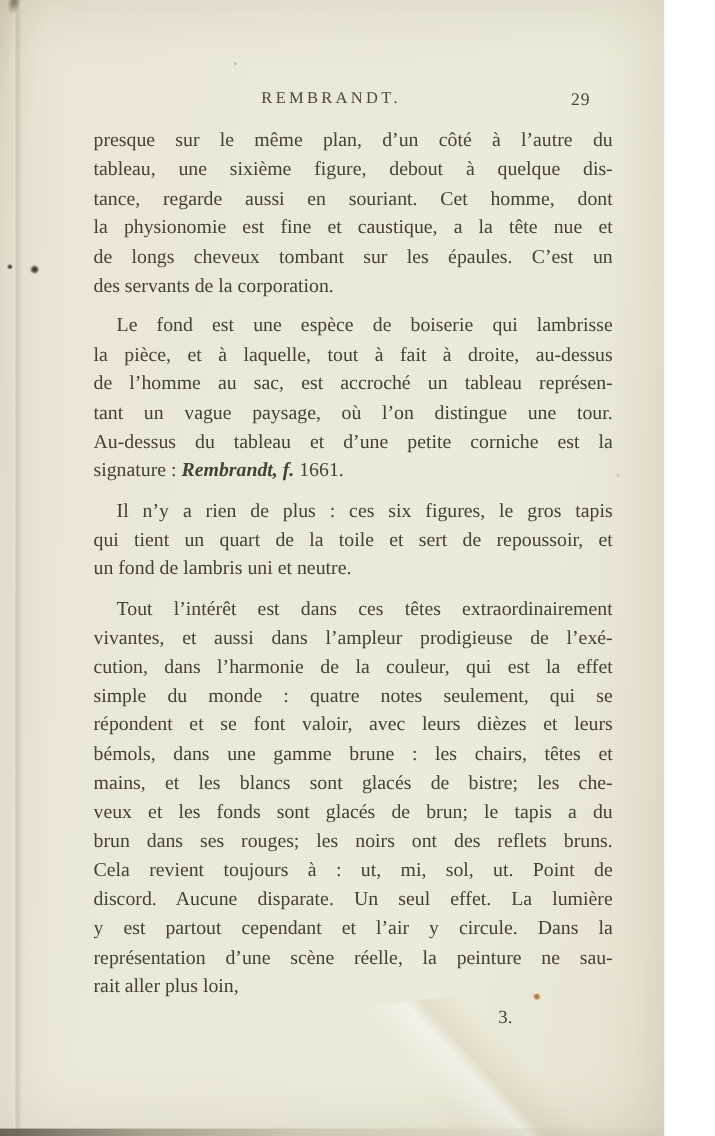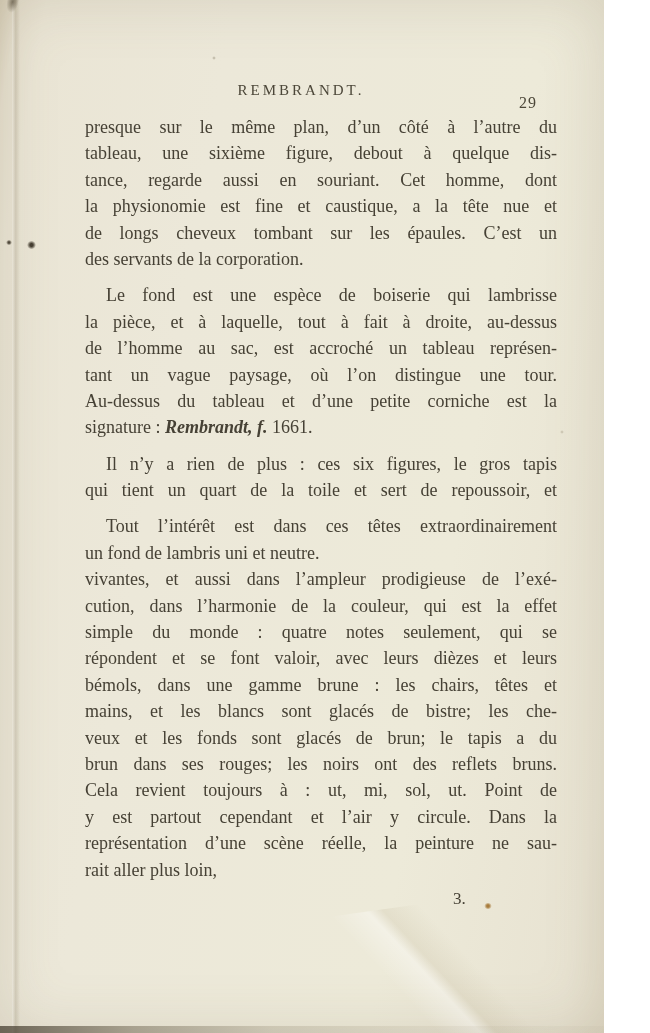--- a/index.html
+++ b/index.html
@@ -58,21 +58,21 @@
     width: 472px; height: 22px;
     color: #4c4739;
   }
   .running-title {
     position: absolute; left: 0; right: 40px; top: 0;
     text-align: center;
     font-size: 15px; letter-spacing: 3px;
     font-variant: small-caps;
   }
   .page-number {
-    position: absolute; right: 20px; top: 12px;
+    position: absolute; right: 20px; top: 0;
     font-size: 16px; letter-spacing: 1px;
   }
 
   .text-block {
     margin: 10px 0 0 85px;
     width: 472px;
     color: #464135;
     font-size: 18px;
     line-height: 26.4px;
   }
@@ -122,30 +122,31 @@
     <div class="line indent">Le fond est une espèce de boiserie qui lambrisse</div>
     <div class="line">la pièce, et à laquelle, tout à fait à droite, au-dessus</div>
     <div class="line">de l’homme au sac, est accroché un tableau représen-</div>
     <div class="line">tant un vague paysage, où l’on distingue une tour.</div>
     <div class="line">Au-dessus du tableau et d’une petite corniche est la</div>
 
     <div class="line end"><span>signature : </span><i>Rembrandt, f.</i><span> 1661.</span></div>
 
     <div class="line indent">Il n’y a rien de plus : ces six figures, le gros tapis</div>
     <div class="line">qui tient un quart de la toile et sert de repoussoir, et</div>
+    <div class="line end">un fond de lambris uni et neutre.</div>
     <div class="line indent">Tout l’intérêt est dans ces têtes extraordinairement</div>
-    <div class="line end">un fond de lambris uni et neutre.</div>
     <div class="line">vivantes, et aussi dans l’ampleur prodigieuse de l’exé-</div>
     <div class="line">cution, dans l’harmonie de la couleur, qui est la effet</div>
     <div class="line">simple du monde : quatre notes seulement, qui se</div>
     <div class="line">répondent et se font valoir, avec leurs dièzes et leurs</div>
     <div class="line">bémols, dans une gamme brune : les chairs, têtes et</div>
     <div class="line">mains, et les blancs sont glacés de bistre; les che-</div>
     <div class="line">veux et les fonds sont glacés de brun; le tapis a du</div>
     <div class="line">brun dans ses rouges; les noirs ont des reflets bruns.</div>
     <div class="line">Cela revient toujours à : ut, mi, sol, ut. Point de</div>
+    <div class="line">discord. Aucune disparate. Un seul effet. La lumière</div>
     <div class="line">y est partout cependant et l’air y circule. Dans la</div>
     <div class="line">représentation d’une scène réelle, la peinture ne sau-</div>
     <div class="line end">rait aller plus loin,</div>
 
     <div class="footer-mark">3.</div>
   </div>
 </div>
 
 </body></html>

